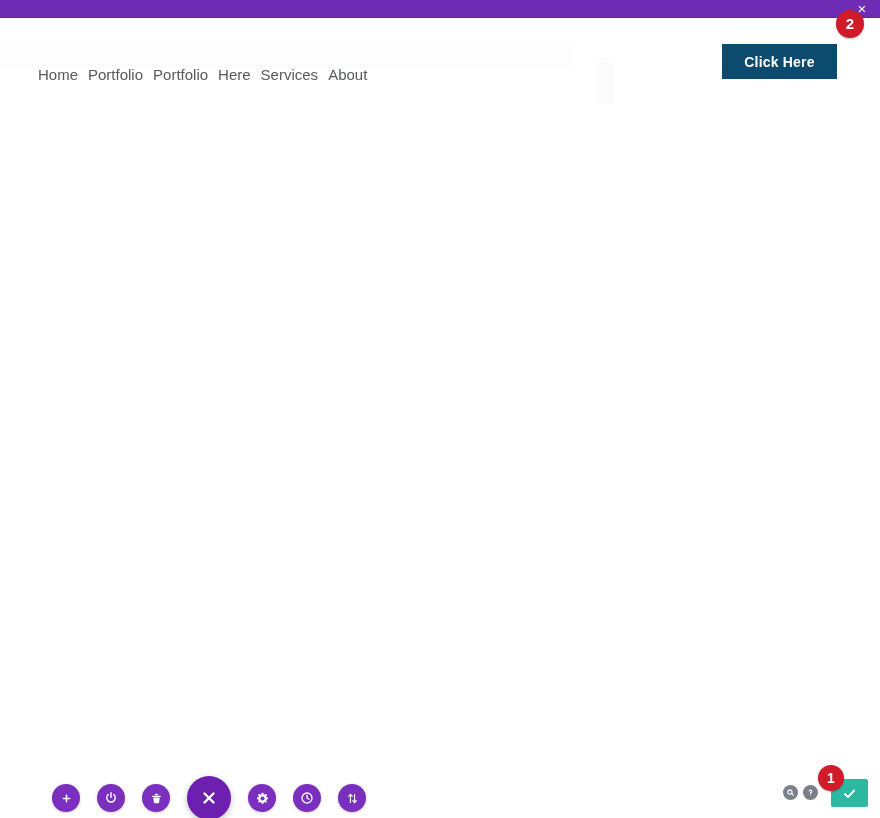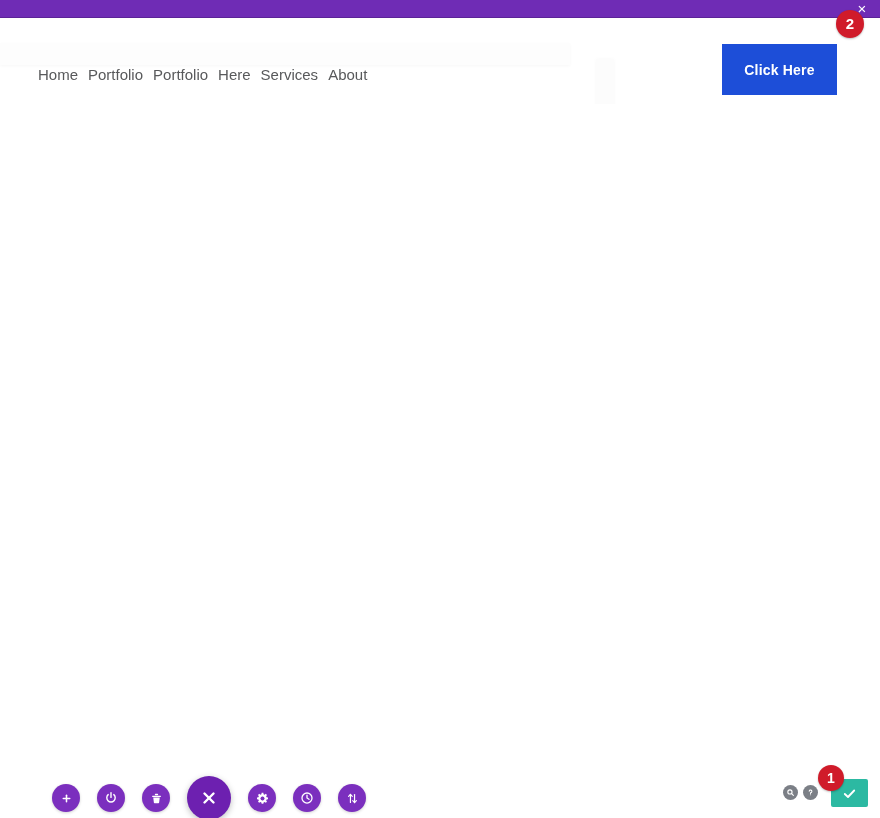--- a/index.html
+++ b/index.html
@@ -118,22 +118,22 @@
     cursor: pointer;
     line-height: 20px;
   }
 
   
   .cta-button {
     position: absolute;
     left: 722px;
     top: 44px;
     width: 115px;
-    height: 51px;
-    background: #1d4ed8;
+    height: 35px;
+    background: #0c4a6e;
     color: #ffffff;
     font-size: 14px;
     font-weight: bold;
     display: flex;
     align-items: center;
     justify-content: center;
     border: none;
     cursor: pointer;
     font-family: "Liberation Sans", sans-serif;
     letter-spacing: 0.2px;

